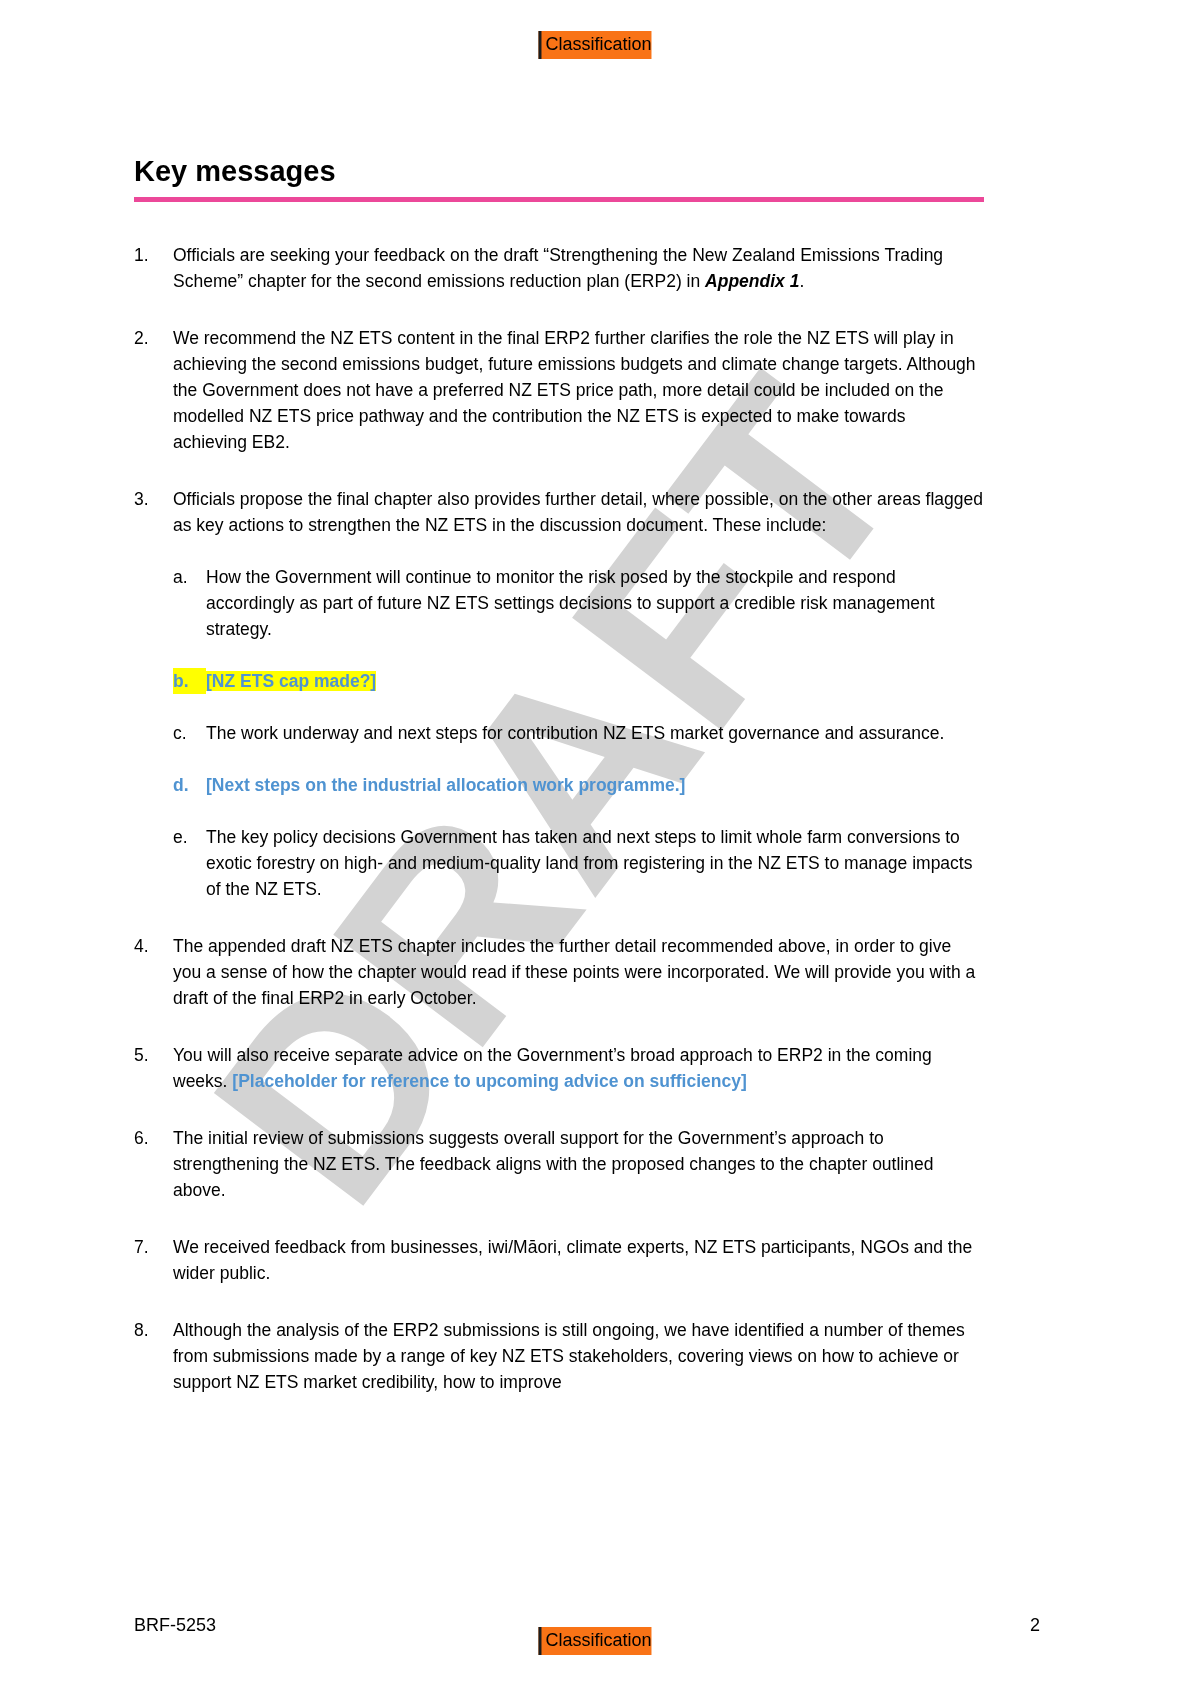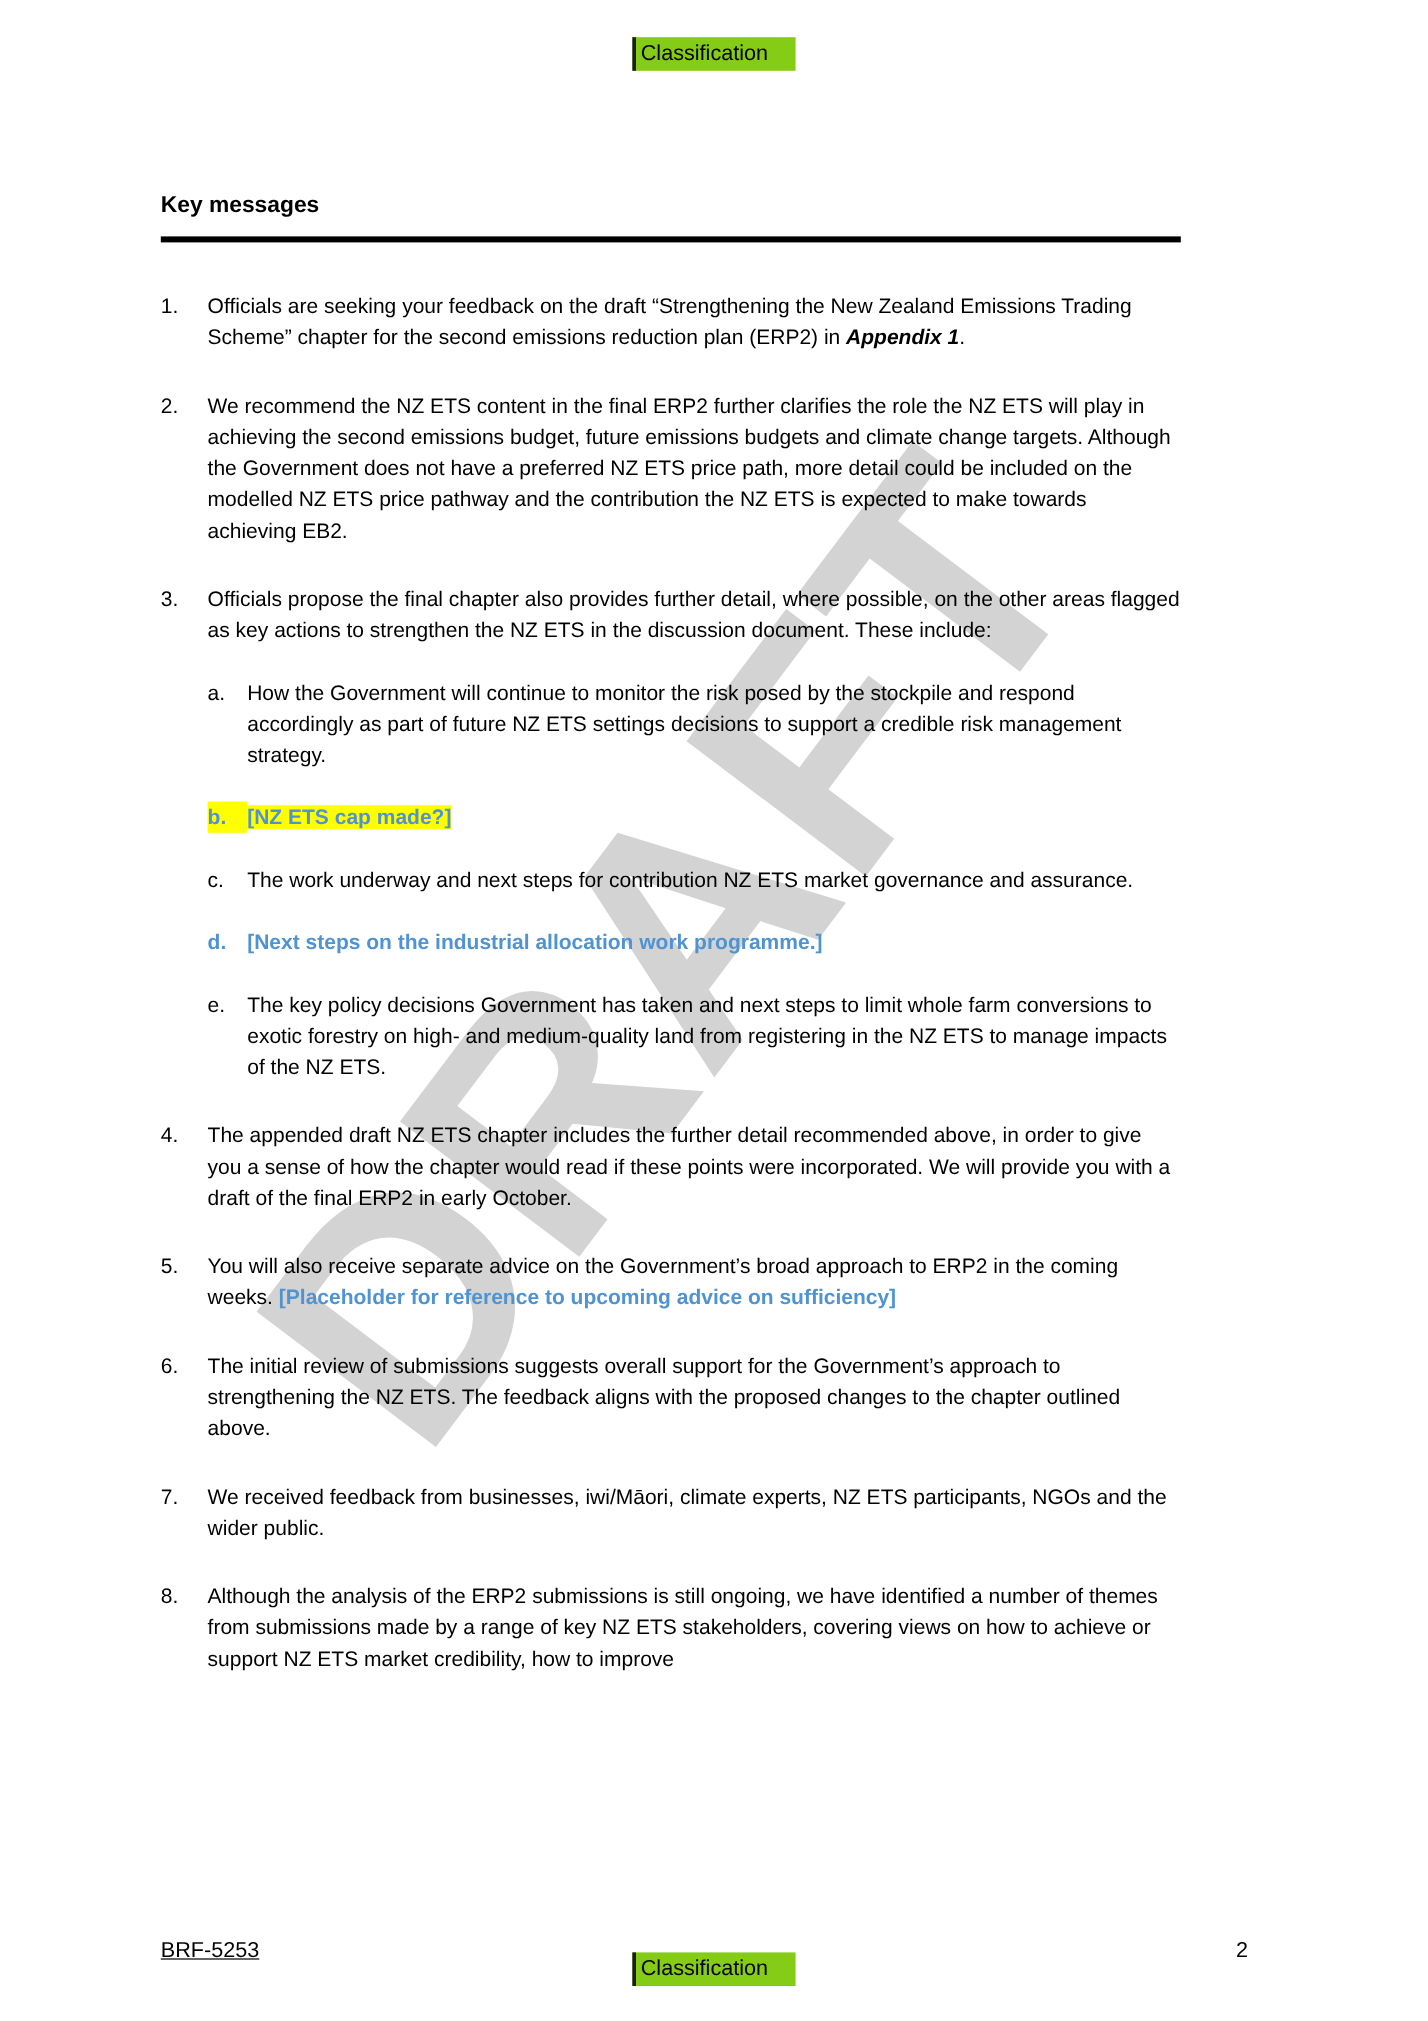--- a/index.html
+++ b/index.html
@@ -11,52 +11,52 @@
   
   .watermark {
     position:absolute; left:558px; top:792px;
     transform:translate(-50%,-50%) rotate(-53deg);
     font-size:272px; font-weight:700; letter-spacing:2px;
     color:#d3d3d3; white-space:nowrap; z-index:0; user-select:none;
   }
   
   .classbox {
     position:absolute; left:50%; transform:translateX(-50%);
-    background:#84cc16; color:#000;
+    background:#f97316; color:#000;
     font-size:18px; line-height:25px;
-    padding:1px 23px 2px 4px;
+    padding:1px 0 2px 4px;
     border-left:3px solid #1c1c1c;
     z-index:2; white-space:nowrap;
   }
   .classbox.top { top:31px; }
   .classbox.bottom { top:1627px; }
 
   .content {
     position:absolute; left:134px; top:106px; width:850px; z-index:1;
     font-size:17.5px; line-height:26px;
   }
   .title { font-size:30px; line-height:38px; font-weight:700; margin:0; }
   .section-heading {
-    font-size:19px; line-height:33px; font-weight:700;
-    margin:49px 0 0 0; padding-bottom:9px; border-bottom:5px solid #000000;
+    font-size:29px; line-height:33px; font-weight:700;
+    margin:49px 0 0 0; padding-bottom:9px; border-bottom:5px solid #ec4899;
   }
   .subheading { margin-top:29px; font-style:italic; }
 
   .item { display:flex; margin-top:31px; }
   .item.first { margin-top:40px; }
   .num { flex:0 0 39px; }
   .body { flex:1; min-width:0; }
   .sub { display:flex; margin-top:26px; }
   .marker { flex:0 0 33px; }
 
   .accent { color:#4f93d1; font-weight:700; }
   .hl { background:#ffff00; }
   b { font-weight:700;font-style:italic; }
 
-  .footer-ref  { position:absolute; left:134px; top:1615px; font-size:18px; z-index:1;text-decoration:underline; }
+  .footer-ref  { position:absolute; left:134px; top:1615px; font-size:18px; z-index:1; }
   .footer-page { position:absolute; left:1030px; top:1615px; font-size:18px; z-index:1; }
 </style>
 </head>
 <body>
 
 <div class="page">
 
   <div class="watermark">DRAFT</div>
 
   <div class="classbox top">Classification</div>

